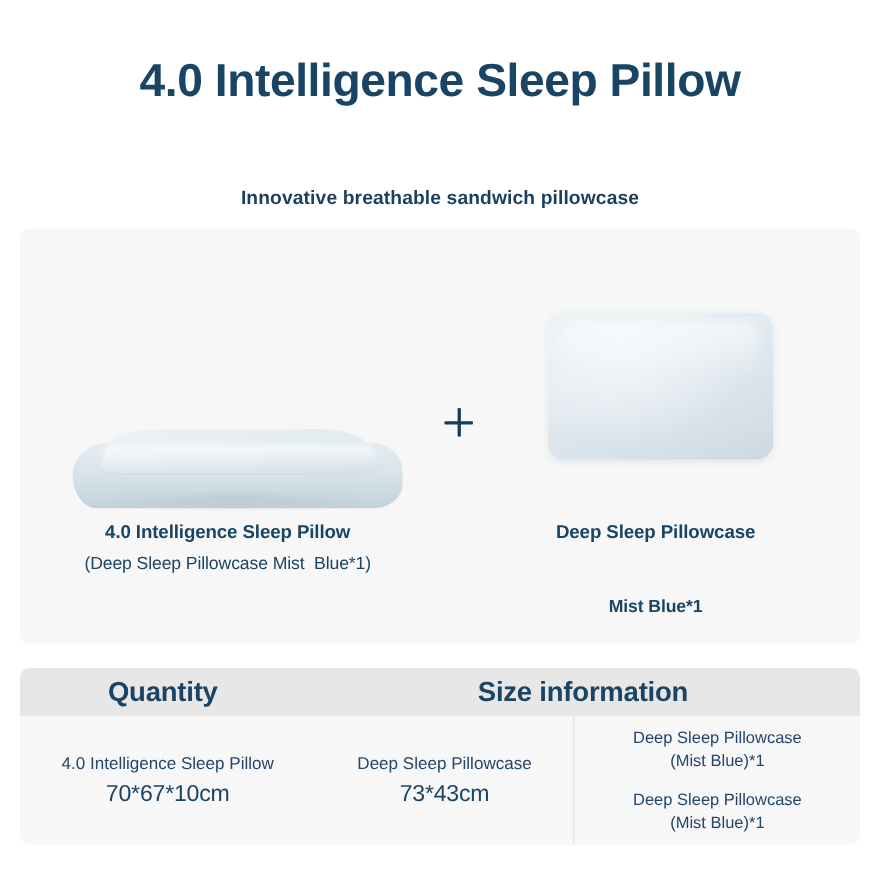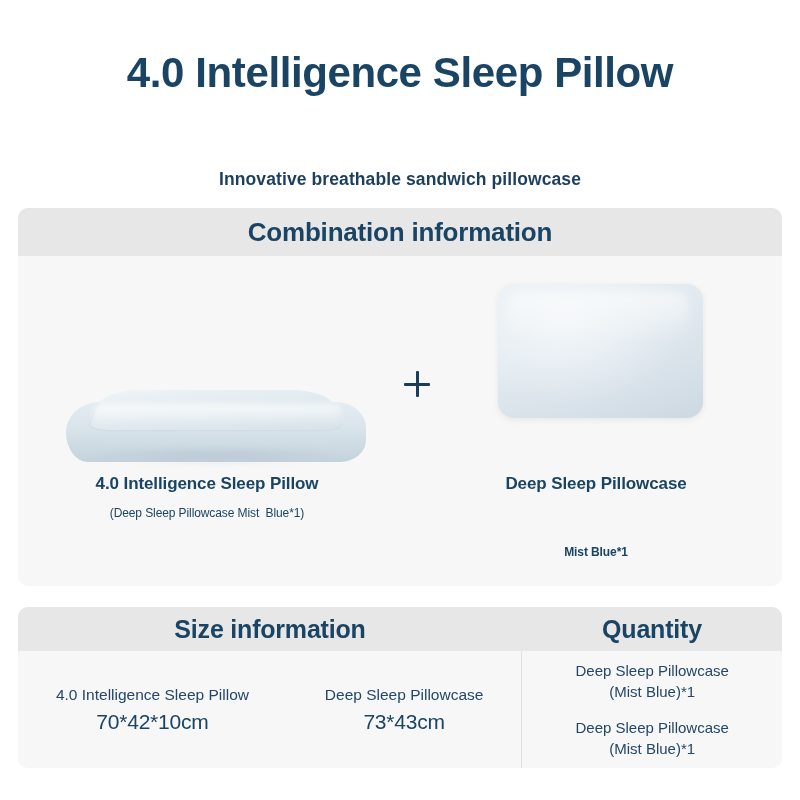--- a/index.html
+++ b/index.html
@@ -111,21 +111,21 @@
     color: #1a4464;
   }
   .caption-primary {
     font-size: 17px;
     font-weight: 700;
     line-height: 26px;
     letter-spacing: -0.1px;
     white-space: nowrap;
   }
   .caption-secondary {
-    font-size: 12px;
+    font-size: 16px;
     font-weight: 400;
     line-height: 32px;
     letter-spacing: -0.1px;
     white-space: pre;
   }
   .caption-secondary.bold {
     font-weight: 700;
     line-height: 30px;
     margin-top: 40px;
   }
@@ -311,21 +311,20 @@
 <body>
 
 <div class="page">
 
   <div class="main-title">4.0 Intelligence Sleep Pillow</div>
 
   <div class="subtitle">Innovative breathable sandwich pillowcase</div>
 
   <div class="card" id="combination-card">
 
-    <div class="card-header">Combination information</div>
 
     <div class="products-row">
 
       <div class="product-col left">
         <div class="product-image-wrap">
           <div class="pillow3d">
             <div class="front-face"></div>
             <div class="top-face"></div>
             <div class="front-hi"></div>
             <div class="edge-shadow"></div>
@@ -350,32 +349,32 @@
           <div class="caption-secondary bold">Mist Blue*1</div>
         </div>
       </div>
 
     </div>
   </div>
 
   <div class="card" id="details-card">
 
     <div class="details-header-row">
+      <div class="hcell qty">Quantity</div>
       <div class="hcell size">Size information</div>
-      <div class="hcell qty">Quantity</div>
     </div>
 
     <div class="details-body-row">
 
       <div class="bcell size">
         <div class="size-groups">
 
           <div class="size-group">
             <div class="size-name">4.0 Intelligence Sleep Pillow</div>
-            <div class="size-value">70*42*10cm</div>
+            <div class="size-value">70*67*10cm</div>
           </div>
 
           <div class="size-group">
             <div class="size-name">Deep Sleep Pillowcase</div>
             <div class="size-value">73*43cm</div>
           </div>
 
         </div>
       </div>
 

